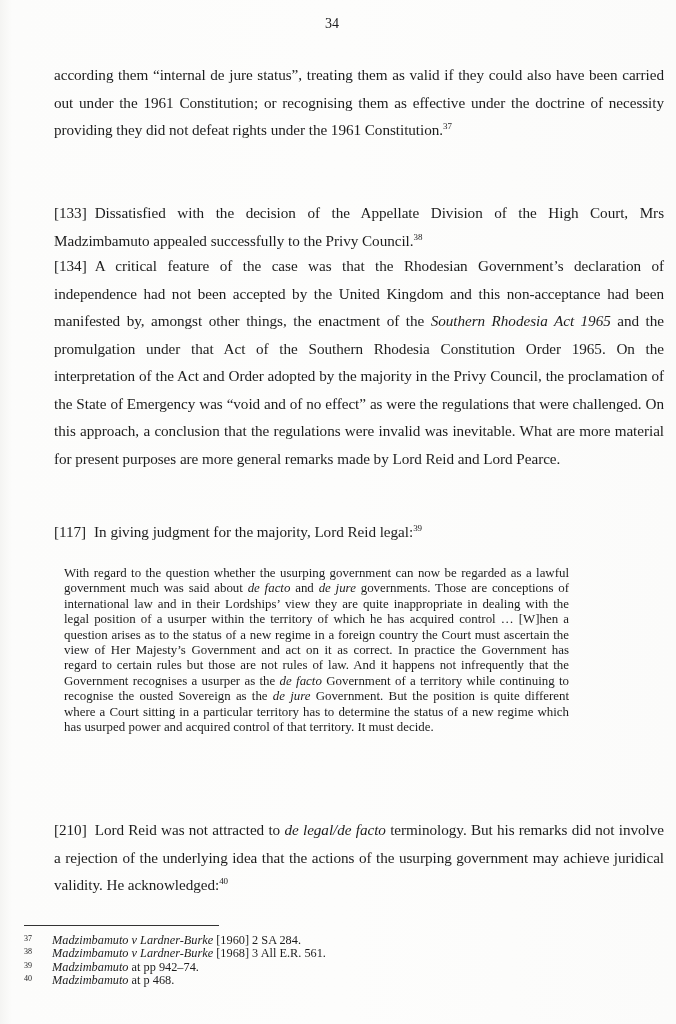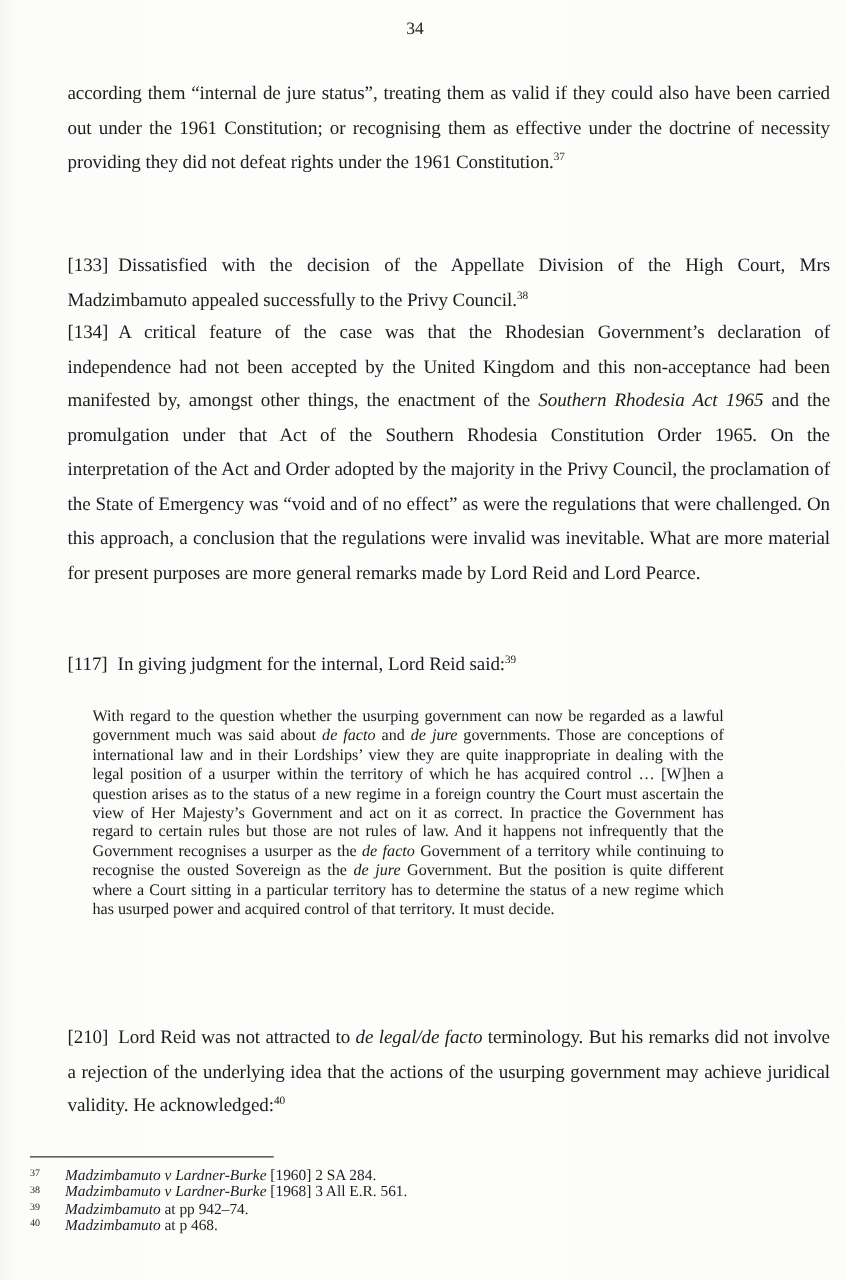--- a/index.html
+++ b/index.html
@@ -8,41 +8,41 @@
     background: #fbfbfa;
     font-family: "Liberation Serif", "DejaVu Serif", serif;
     color: #1c1c1c;
     position: relative;
   }
   .page { position: absolute; inset: 0; background: linear-gradient(90deg,#f4f4f2 0,#fcfcfb 12px,#fdfdfc 50%,#fbfbfa 100%); }
   .page-number { position: absolute; top: 16px; left: 0; width: 664px; text-align: center; font-size: 14px; }
   .para { position: absolute; left: 54px; width: 610px; font-size: 15.2px; line-height: 27.5px; text-align: justify; letter-spacing: -0.05px; }
   .para sup, .quote sup { font-size: 9px; line-height: 0; vertical-align: 6px; }
   .pnum { margin-right: 8px; }
-  .quote { position: absolute; left: 74px; width: 505px; font-size: 12.9px; line-height: 15.4px; text-align: justify; }
+  .quote { position: absolute; left: 64px; width: 505px; font-size: 12.9px; line-height: 15.4px; text-align: justify; }
   .rule { position: absolute; left: 24px; top: 925px; width: 195px; height: 1px; background: #333; }
   .footnotes { position: absolute; left: 24px; top: 934px; font-size: 12.3px; line-height: 13.4px; }
   .fn { display: flex; }
   .fn-num { width: 28px; font-size: 8px; vertical-align: top; line-height: 10px; }
   i { font-style: italic; }
 </style>
 </head>
 <body>
 
 <div class="page">
 
   <div class="page-number">34</div>
 
   <div class="para" style="top:61px;"><span>according them “internal de jure status”, treating them as valid if they could also have been carried out under the 1961 Constitution; or recognising them as effective under the doctrine of necessity providing they did not defeat rights under the 1961 Constitution.</span><sup>37</sup></div>
 
   <div class="para" style="top:173px;margin-top:26px;"><span class="pnum">[133]</span><span>Dissatisfied with the decision of the Appellate Division of the High Court, Mrs Madzimbamuto appealed successfully to the Privy Council.</span><sup>38</sup></div>
 
   <div class="para" style="top:252px;"><span class="pnum">[134]</span><span>A critical feature of the case was that the Rhodesian Government’s declaration of independence had not been accepted by the United Kingdom and this non-acceptance had been manifested by, amongst other things, the enactment of the </span><i>Southern Rhodesia Act 1965</i><span> and the promulgation under that Act of the Southern Rhodesia Constitution Order 1965.  On the interpretation of the Act and Order adopted by the majority in the Privy Council, the proclamation of the State of Emergency was “void and of no effect” as were the regulations that were challenged.  On this approach, a conclusion that the regulations were invalid was inevitable.  What are more material for present purposes are more general remarks made by Lord Reid and Lord Pearce.</span></div>
 
-  <div class="para" style="top:518px;"><span class="pnum">[117]</span><span>In giving judgment for the internal, Lord Reid said:</span><sup>39</sup></div>
+  <div class="para" style="top:518px;"><span class="pnum">[117]</span><span>In giving judgment for the majority, Lord Reid legal:</span><sup>39</sup></div>
 
   <div class="quote" style="top:566px;"><span>With regard to the question whether the usurping government can now be regarded as a lawful government much was said about </span><i>de facto</i><span> and </span><i>de jure</i><span> governments.  Those are conceptions of international law and in their Lordships’ view they are quite inappropriate in dealing with the legal position of a usurper within the territory of which he has acquired control … [W]hen a question arises as to the status of a new regime in a foreign country the Court must ascertain the view of Her Majesty’s Government and act on it as correct.  In practice the Government has regard to certain rules but those are not rules of law.  And it happens not infrequently that the Government recognises a usurper as the </span><i>de facto</i><span> Government of a territory while continuing to recognise the ousted Sovereign as the </span><i>de jure</i><span> Government.  But the position is quite different where a Court sitting in a particular territory has to determine the status of a new regime which has usurped power and acquired control of that territory. It must decide.</span></div>
 
   <div class="para" style="top:816px;"><span class="pnum">[210]</span><span>Lord Reid was not attracted to </span><i>de legal/de facto</i><span> terminology.  But his remarks did not involve a rejection of the underlying idea that the actions of the usurping government may achieve juridical validity.  He acknowledged:</span><sup>40</sup></div>
 
   <div class="rule"></div>
 
   <div class="footnotes">
     <div class="fn">
         <span class="fn-num">37</span>

